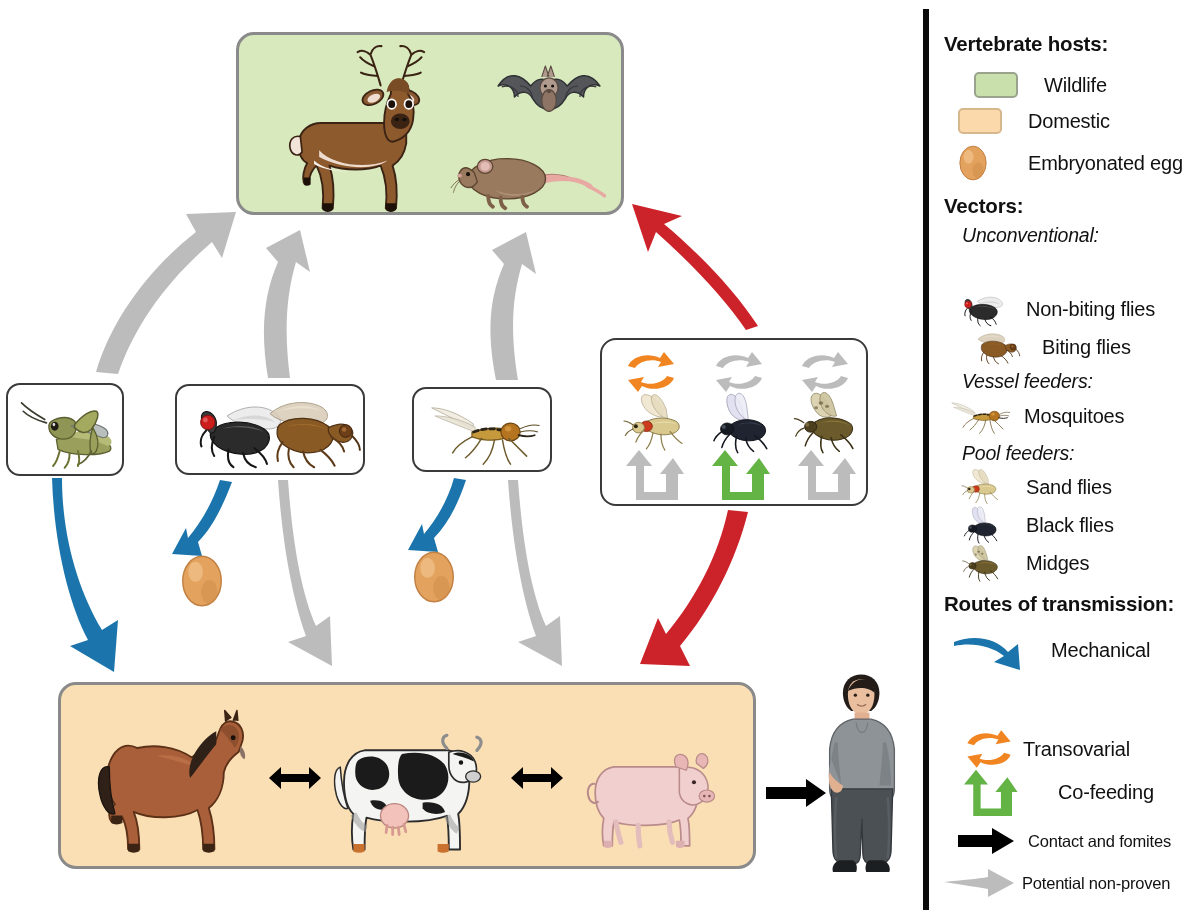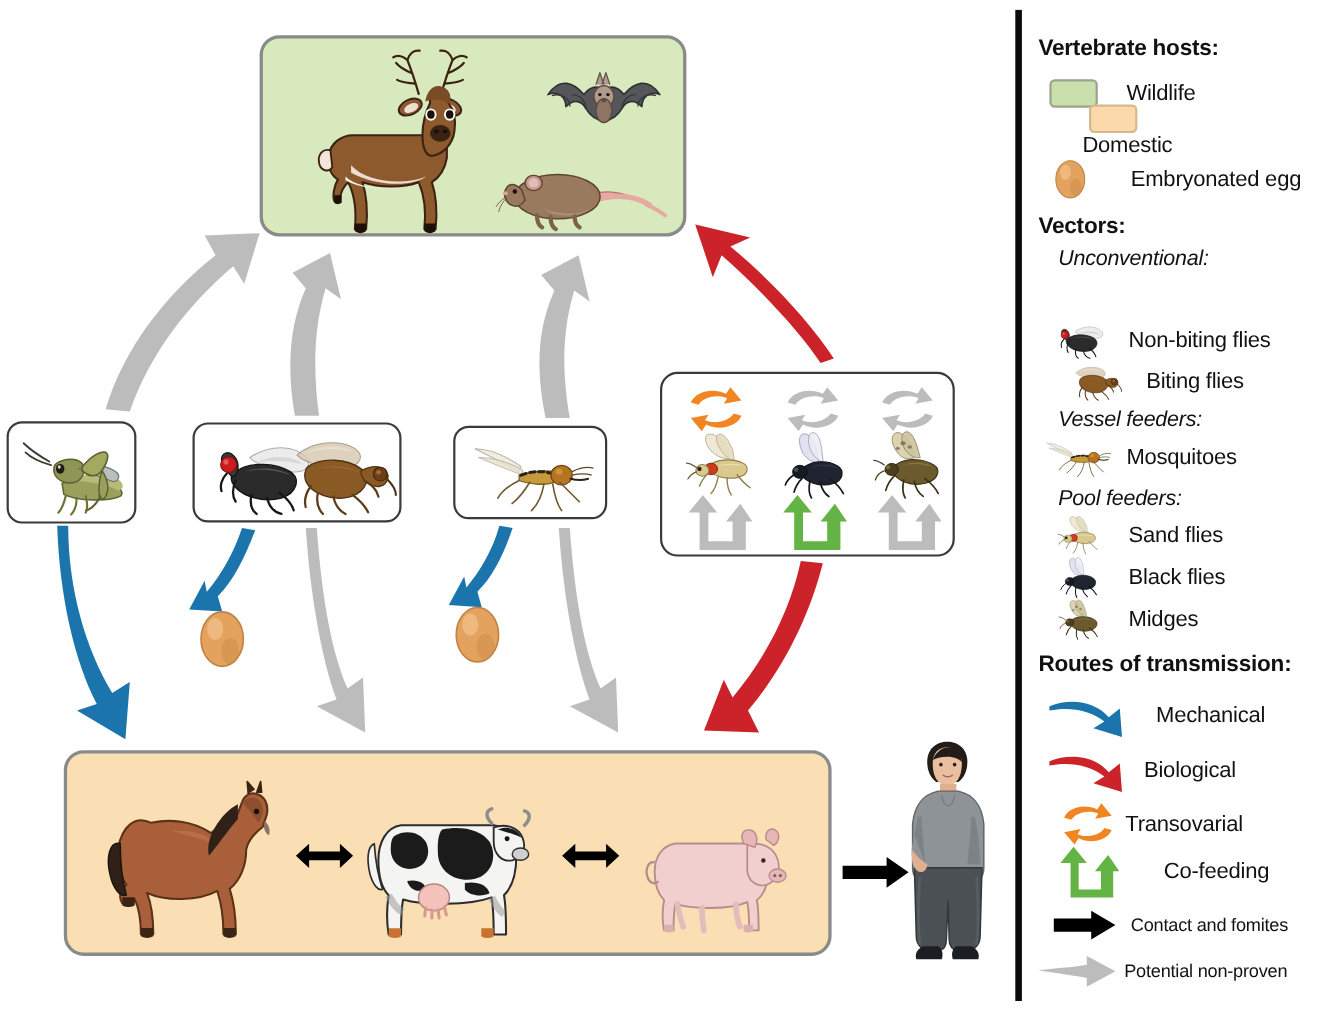--- a/index.html
+++ b/index.html
@@ -430,26 +430,26 @@
     </svg>
   <svg class="abs" style="left:412px;top:548px;width:44px;height:58px;" viewBox="0 0 48 60">
       <use href="#art-egg"></use>
     </svg>
 
   <div id="legend-divider"></div>
   <div id="legend">
 
     <div class="lg-row lg-head" style="left:14px;top:32px;">Vertebrate hosts:</div>
 
-    <div class="lg-row" style="left:24px;top:72px;">
+    <div class="lg-row" style="left:44px;top:72px;">
       <div class="sw" style="background:#c9e0ac;border:2px solid #9aa38c;"></div>
       <span class="lg-item" style="margin-left:26px;">Wildlife</span>
     </div>
 
-    <div class="lg-row" style="left:28px;top:95px;flex-direction:column;">
+    <div class="lg-row" style="left:28px;top:108px;">
       <div class="sw" style="background:#fbd9ab;border:2px solid #d7b78c;"></div>
       <span class="lg-item" style="margin-left:26px;">Domestic</span>
     </div>
 
     <div class="lg-row" style="left:28px;top:144px;">
       <svg style="width:30px;height:38px;" viewBox="0 0 48 60">
           <use href="#art-egg"></use>
         </svg>
       <span class="lg-item" style="margin-left:40px;">Embryonated egg</span>
     </div>
@@ -507,26 +507,20 @@
 
     <div class="lg-row lg-head" style="left:14px;top:592px;">Routes of transmission:</div>
 
     <div class="lg-row" style="left:22px;top:628px;">
       <svg style="width:74px;height:44px;" viewBox="0 0 74 44">
         <path d="M2,14 C22,6 44,10 56,24 L66,16 L68,42 L42,34 L52,28 C40,18 20,14 2,18 Z" fill="#1b75ac"></path>
       </svg>
       <span class="lg-item" style="margin-left:25px;">Mechanical</span>
     </div>
 
-    <div class="lg-row" style="left:22px;top:678px;">
-      <svg style="width:74px;height:44px;" viewBox="0 0 74 44">
-        <path d="M2,14 C22,6 44,10 56,24 L66,16 L68,42 L42,34 L52,28 C40,18 20,14 2,18 Z" fill="#cc2229"></path>
-      </svg>
-      <span class="lg-item" style="margin-left:14px;">Biological</span>
-    </div>
 
     <div class="lg-row" style="left:28px;top:726px;">
       <svg style="width:62px;height:46px;" viewBox="0 0 66 48">
         <path d="M10,18 C14,8 30,4 42,10 L46,4 L56,16 L40,19 L43,14 C34,10 21,13 17,20 Z" fill="#f08522"></path>
         <path d="M56,30 C52,40 36,44 24,38 L20,44 L10,32 L26,29 L23,34 C32,38 45,35 49,28 Z" fill="#f08522"></path>
       </svg>
       <span class="lg-item" style="margin-left:3px;">Transovarial</span>
     </div>
 
     <div class="lg-row" style="left:28px;top:768px;gap:24px;">

